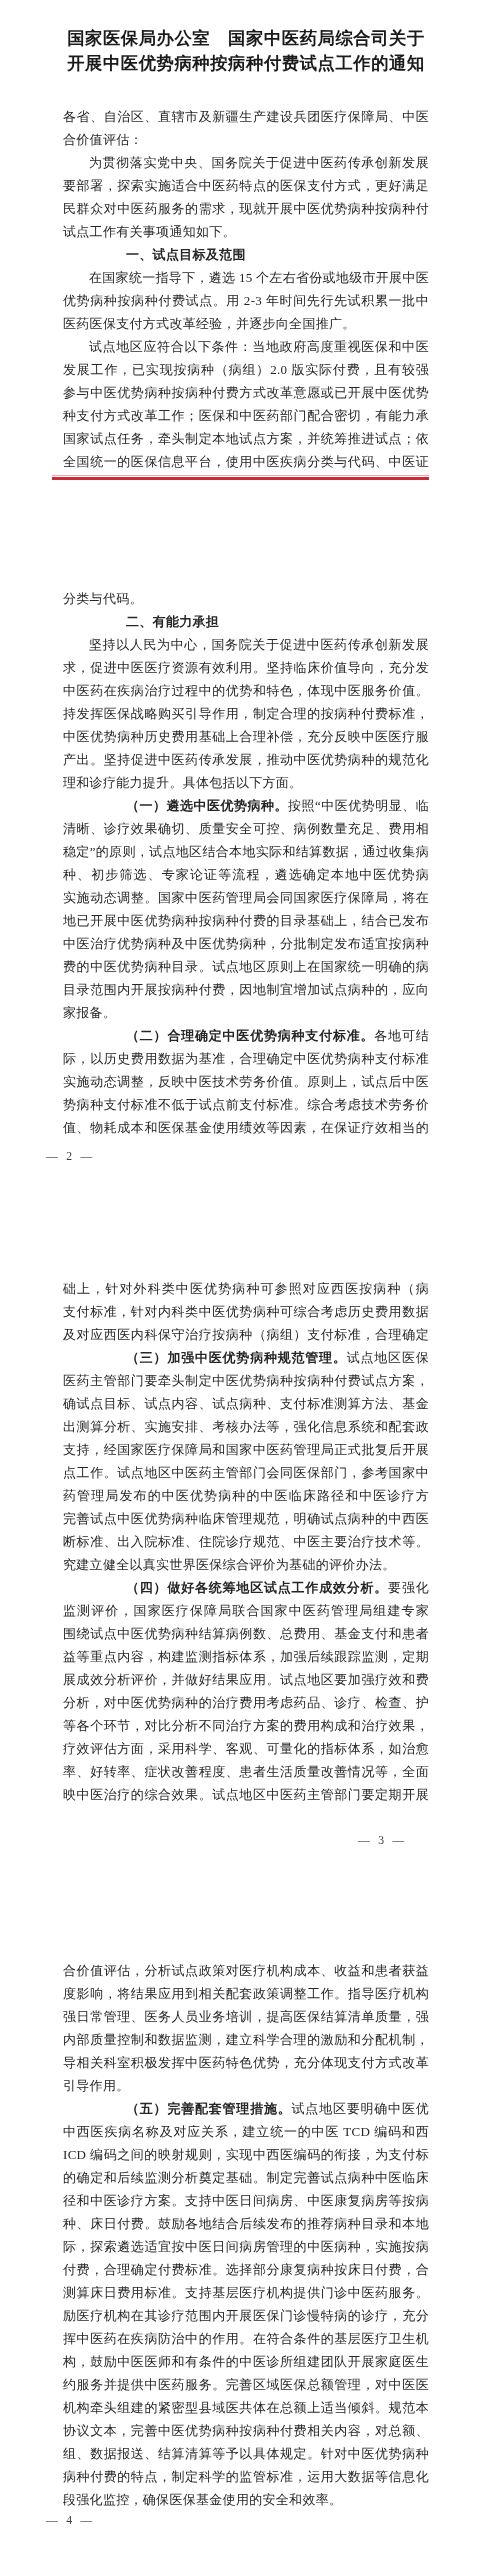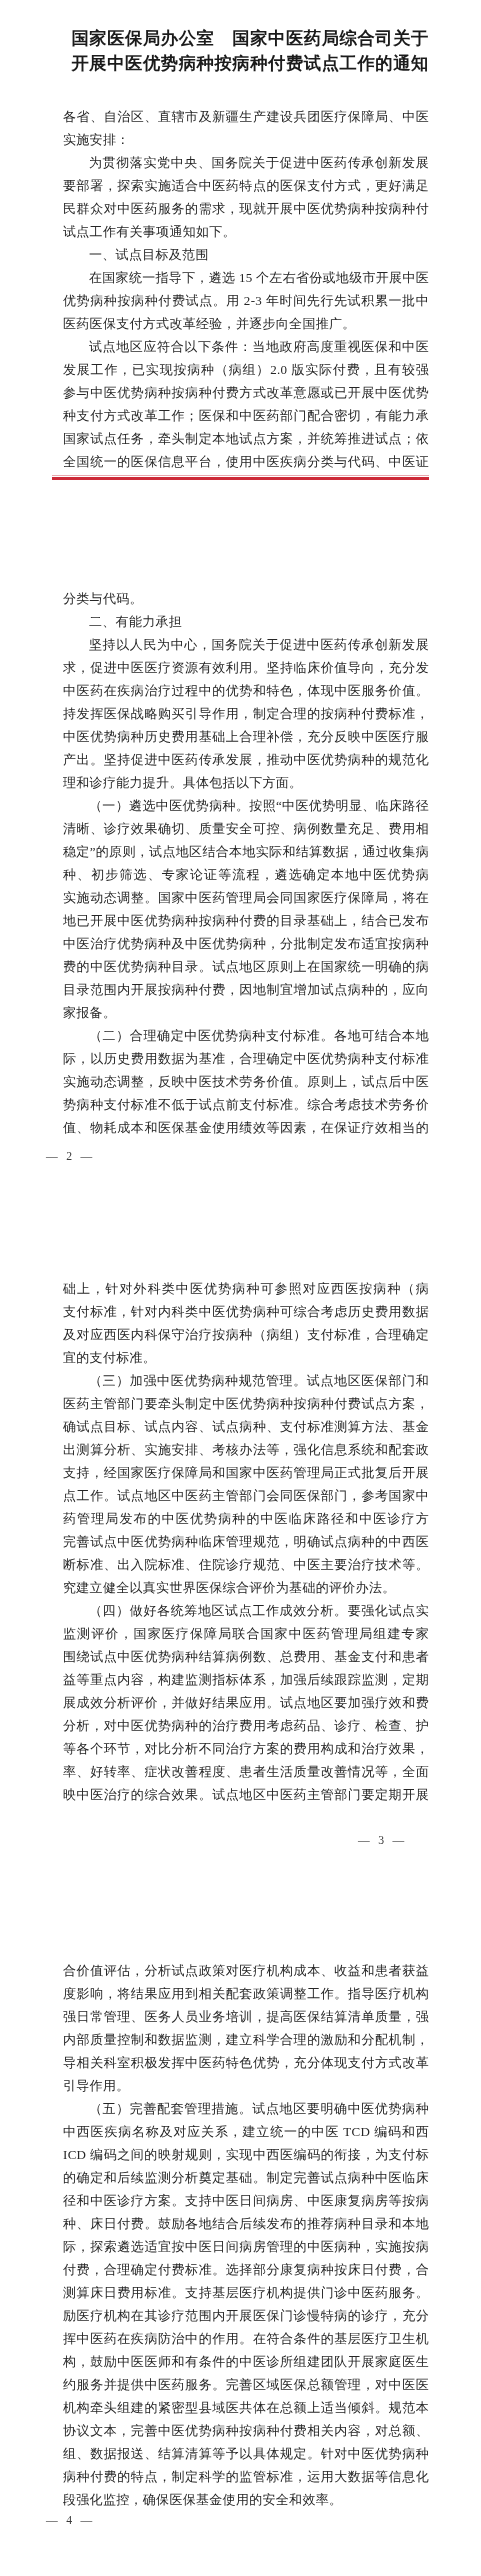--- a/index.html
+++ b/index.html
@@ -2,53 +2,53 @@
 <html style="--paper: #ffffff; --ink: #262626; --page-num: #3a3a3a; --rule-red: #cd2a38; --rule-red-light: #e8a8ae;font-size:9px"><head>
 <meta charset="utf-8">
 <style>
   html,body{margin:0;padding:0;background:#ffffff;}
   .canvas{
     position:relative;width:482px;height:2576px;background:var(--paper,#ffffff);
     font-family:"Liberation Serif","DejaVu Serif",serif;color:var(--ink,#262626);
     overflow:hidden;
   }
   .title-block{
-    position:absolute;left:63px;width:366px;text-align:right;
+    position:absolute;left:63px;width:366px;text-align:center;
     font-weight:700;font-size:17.3px;line-height:25px;letter-spacing:0.6px;color:#1b1b1b;
   }
   .lines-block{
     position:absolute;left:63px;width:366px;
     font-size:13px;line-height:23px;letter-spacing:0.3px;
   }
   .line{height:23px;overflow:hidden;}
   .fill{text-align:justify;text-align-last:justify;}
   .endl{text-align:left;}
   .ind{text-indent:26px;}
-  .seg-b{font-weight:400;font-family:"Liberation Sans","DejaVu Sans",sans-serif;}
+  .seg-b{font-weight:700;font-family:"Liberation Sans","DejaVu Sans",sans-serif;margin-left:37px;}
   .redline{position:absolute;left:52px;width:377px;height:5.6px;}
   .redline .thin{position:absolute;top:0;left:0;right:0;height:1.1px;background:var(--rule-red-light,#e8a8ae);}
   .redline .thick{position:absolute;top:2.2px;left:0;right:0;height:3.3px;background:var(--rule-red,#cd2a38);}
   .pagenum{
     position:absolute;font-size:11.7px;line-height:16.7px;letter-spacing:2.8px;
     color:var(--page-num,#3a3a3a);white-space:nowrap;
   }
 </style>
 </head>
 <body>
 
 <div class="canvas">
 
   <div class="title-block" style="top:26px">
     <div>国家医保局办公室　国家中医药局综合司关于</div>
     <div>开展中医优势病种按病种付费试点工作的通知</div>
   </div>
 
   <div class="lines-block" style="top:105px">
       <div class="line fill"><span class="seg-r">各省、自治区、直辖市及新疆生产建设兵团医疗保障局、中医药</span></div>
-      <div class="line endl"><span class="seg-r">实施安排：</span></div>
+      <div class="line endl"><span class="seg-r">合价值评估：</span></div>
       <div class="line ind fill"><span class="seg-r">为贯彻落实党中央、国务院关于促进中医药传承创新发展重</span></div>
       <div class="line fill"><span class="seg-r">要部署，探索实施适合中医药特点的医保支付方式，更好满足人</span></div>
       <div class="line fill"><span class="seg-r">民群众对中医药服务的需求，现就开展中医优势病种按病种付费</span></div>
       <div class="line endl"><span class="seg-r">试点工作有关事项通知如下。</span></div>
       <div class="line ind endl"><span class="seg-b">一、试点目标及范围</span></div>
       <div class="line ind fill"><span class="seg-r">在国家统一指导下，遴选 15 个左右省份或地级市开展中医</span></div>
       <div class="line fill"><span class="seg-r">优势病种按病种付费试点。用 2-3 年时间先行先试积累一批中</span></div>
       <div class="line endl"><span class="seg-r">医药医保支付方式改革经验，并逐步向全国推广。</span></div>
       <div class="line ind fill"><span class="seg-r">试点地区应符合以下条件：当地政府高度重视医保和中医药</span></div>
       <div class="line fill"><span class="seg-r">发展工作，已实现按病种（病组）2.0 版实际付费，且有较强的</span></div>
@@ -88,38 +88,38 @@
       <div class="line fill"><span class="seg-r">实施动态调整，反映中医技术劳务价值。原则上，试点后中医优</span></div>
       <div class="line fill"><span class="seg-r">势病种支付标准不低于试点前支付标准。综合考虑技术劳务价</span></div>
       <div class="line fill"><span class="seg-r">值、物耗成本和医保基金使用绩效等因素，在保证疗效相当的基</span></div>
     </div>
   <div class="pagenum" style="top:1149px;left:46px">— 2 —</div>
 
   <div class="lines-block" style="top:1277px">
       <div class="line fill"><span class="seg-r">础上，针对外科类中医优势病种可参照对应西医按病种（病组）</span></div>
       <div class="line fill"><span class="seg-r">支付标准，针对内科类中医优势病种可综合考虑历史费用数据以</span></div>
       <div class="line fill"><span class="seg-r">及对应西医内科保守治疗按病种（病组）支付标准，合理确定适</span></div>
-      <div class="line endl"><span class="seg-r">宜的支付标准。</span></div>
       <div class="line ind fill"><span class="seg-b">（三）加强中医优势病种规范管理。</span><span class="seg-r">试点地区医保部门和中</span></div>
       <div class="line fill"><span class="seg-r">医药主管部门要牵头制定中医优势病种按病种付费试点方案，明</span></div>
       <div class="line fill"><span class="seg-r">确试点目标、试点内容、试点病种、支付标准测算方法、基金支</span></div>
       <div class="line fill"><span class="seg-r">出测算分析、实施安排、考核办法等，强化信息系统和配套政策</span></div>
       <div class="line fill"><span class="seg-r">支持，经国家医疗保障局和国家中医药管理局正式批复后开展试</span></div>
       <div class="line fill"><span class="seg-r">点工作。试点地区中医药主管部门会同医保部门，参考国家中医</span></div>
       <div class="line fill"><span class="seg-r">药管理局发布的中医优势病种的中医临床路径和中医诊疗方案，</span></div>
       <div class="line fill"><span class="seg-r">完善试点中医优势病种临床管理规范，明确试点病种的中西医诊</span></div>
       <div class="line fill"><span class="seg-r">断标准、出入院标准、住院诊疗规范、中医主要治疗技术等。研</span></div>
       <div class="line endl"><span class="seg-r">究建立健全以真实世界医保综合评价为基础的评价办法。</span></div>
       <div class="line ind fill"><span class="seg-b">（四）做好各统筹地区试点工作成效分析。</span><span class="seg-r">要强化试点实施</span></div>
       <div class="line fill"><span class="seg-r">监测评价，国家医疗保障局联合国家中医药管理局组建专家组，</span></div>
       <div class="line fill"><span class="seg-r">围绕试点中医优势病种结算病例数、总费用、基金支付和患者受</span></div>
       <div class="line fill"><span class="seg-r">益等重点内容，构建监测指标体系，加强后续跟踪监测，定期开</span></div>
       <div class="line fill"><span class="seg-r">展成效分析评价，并做好结果应用。试点地区要加强疗效和费用</span></div>
       <div class="line fill"><span class="seg-r">分析，对中医优势病种的治疗费用考虑药品、诊疗、检查、护理</span></div>
       <div class="line fill"><span class="seg-r">等各个环节，对比分析不同治疗方案的费用构成和治疗效果，在</span></div>
+      <div class="line fill"><span class="seg-r">疗效评估方面，采用科学、客观、可量化的指标体系，如治愈</span></div>
       <div class="line fill"><span class="seg-r">率、好转率、症状改善程度、患者生活质量改善情况等，全面反</span></div>
       <div class="line fill"><span class="seg-r">映中医治疗的综合效果。试点地区中医药主管部门要定期开展综</span></div>
     </div>
   <div class="pagenum" style="top:1833px;right:75px">— 3 —</div>
 
   <div class="lines-block" style="top:1959px">
       <div class="line fill"><span class="seg-r">合价值评估，分析试点政策对医疗机构成本、收益和患者获益程</span></div>
       <div class="line fill"><span class="seg-r">度影响，将结果应用到相关配套政策调整工作。指导医疗机构加</span></div>
       <div class="line fill"><span class="seg-r">强日常管理、医务人员业务培训，提高医保结算清单质量，强化</span></div>
       <div class="line fill"><span class="seg-r">内部质量控制和数据监测，建立科学合理的激励和分配机制，引</span></div>

